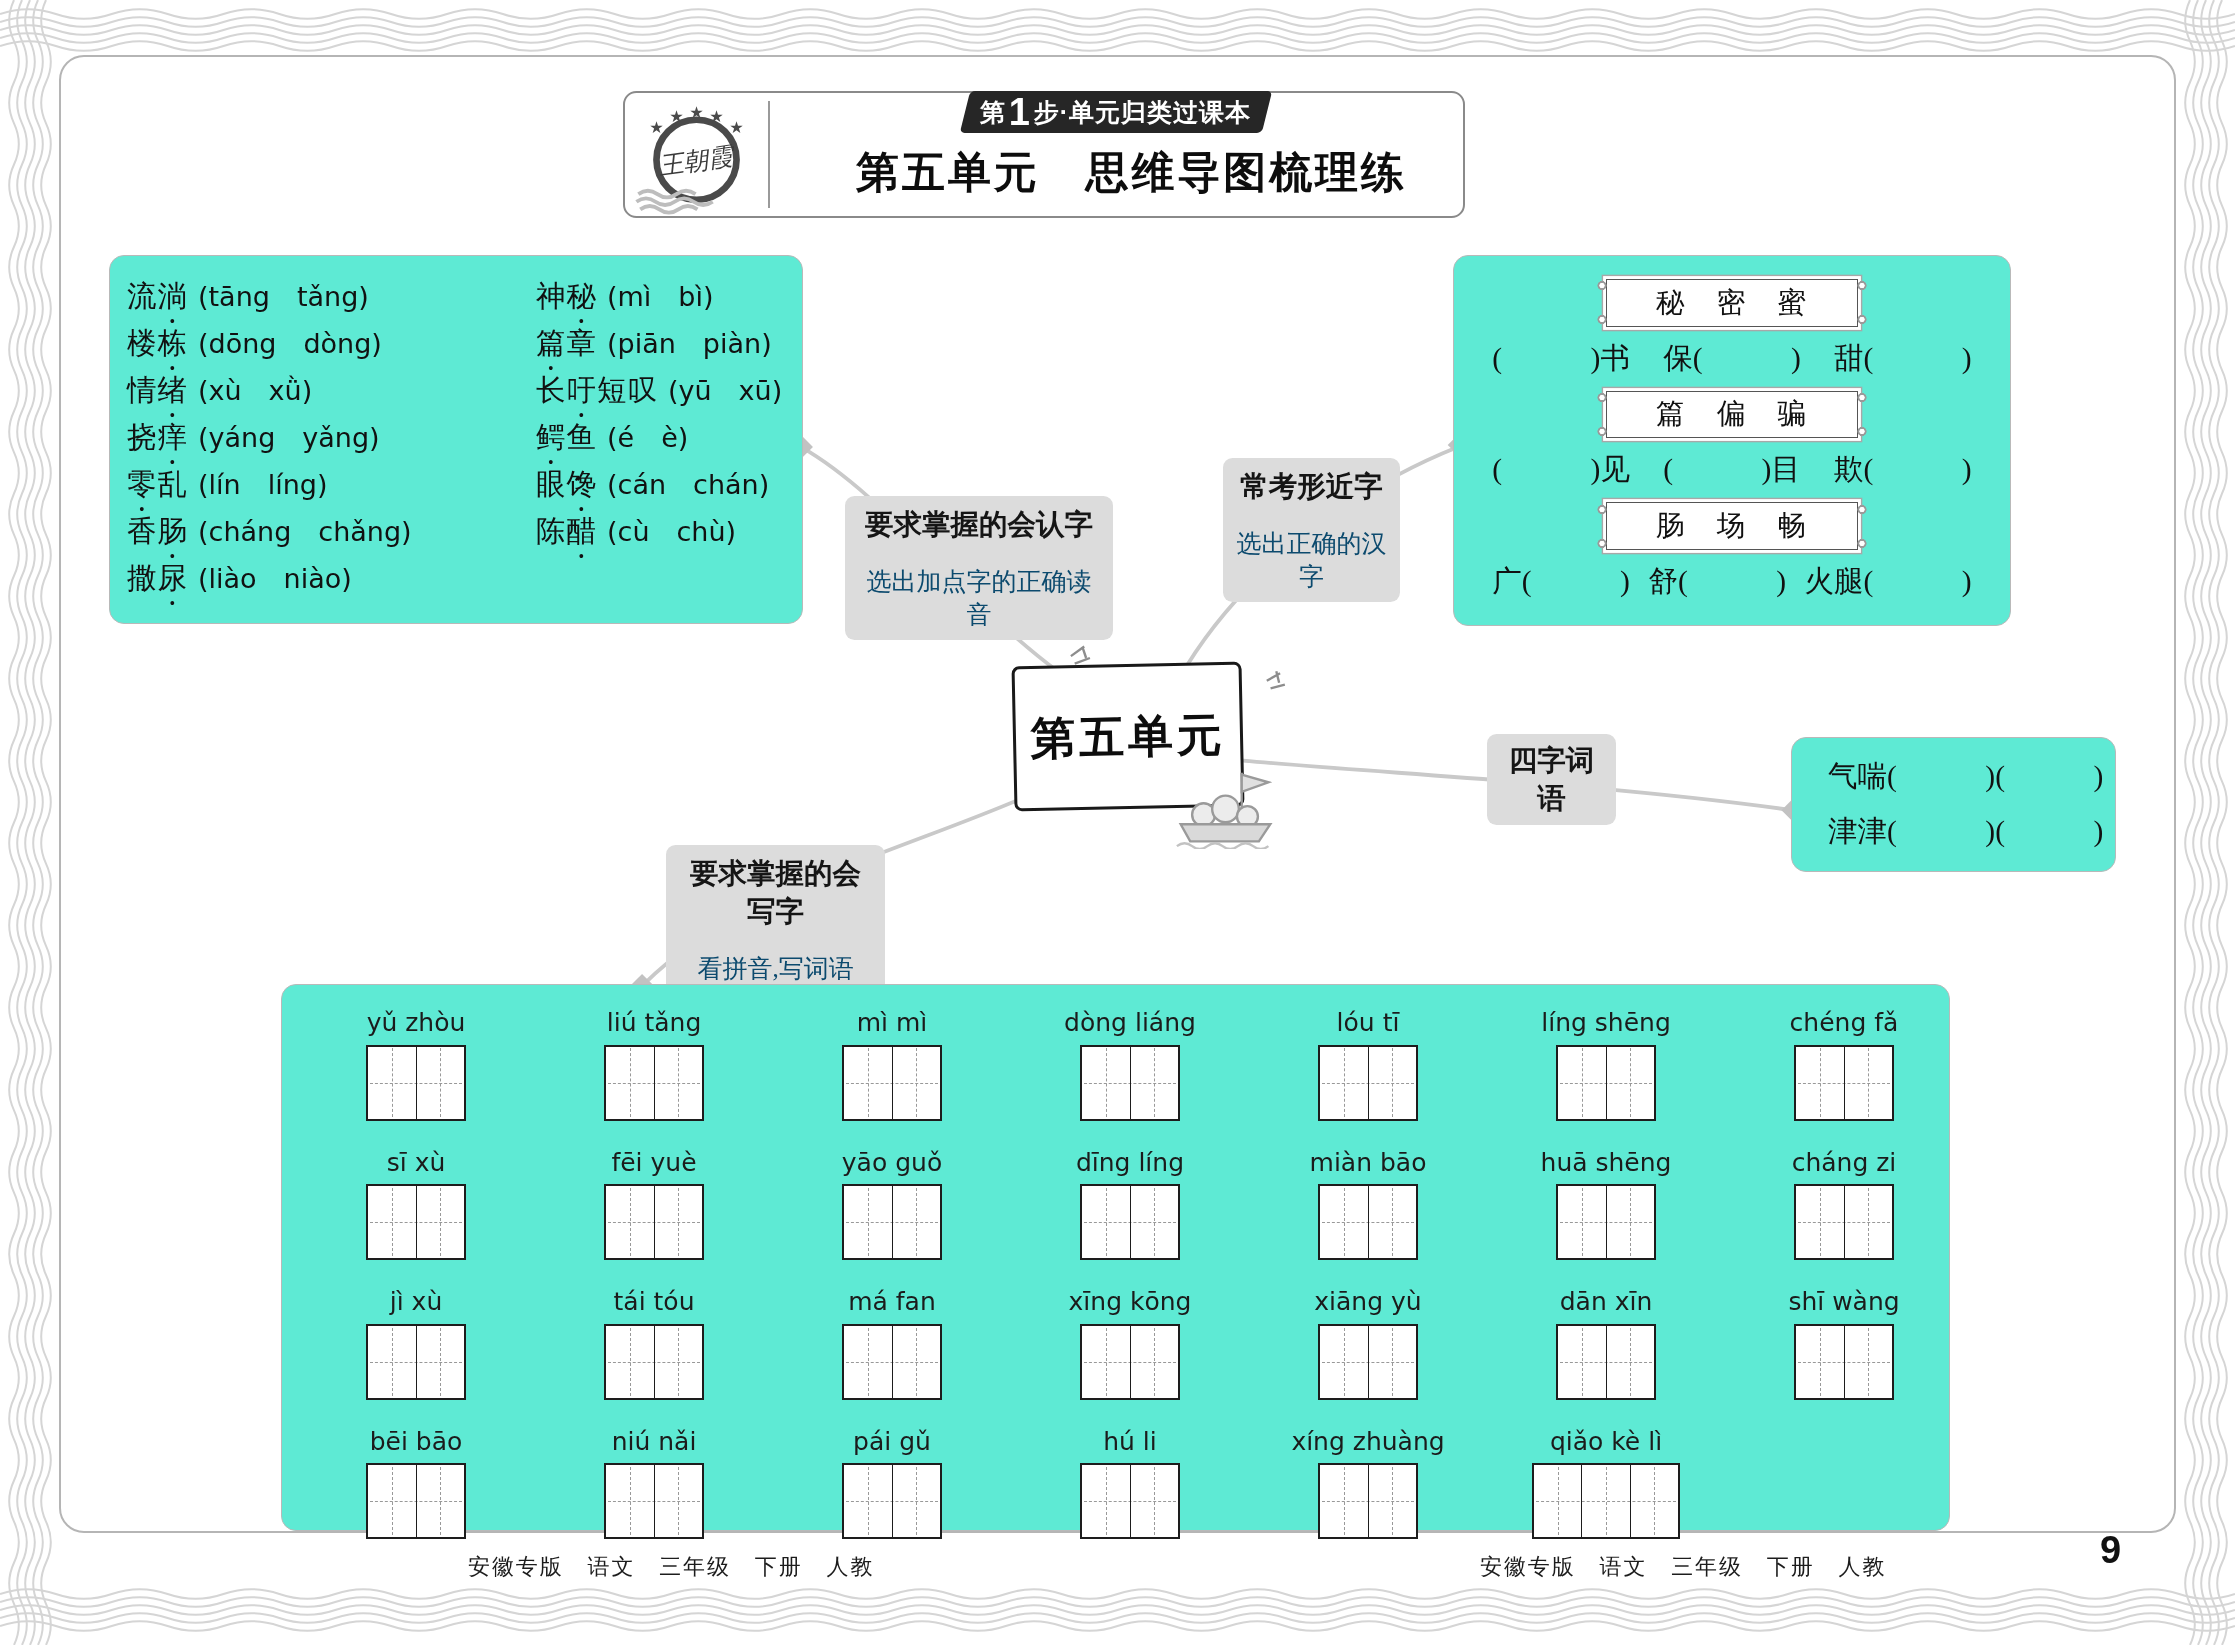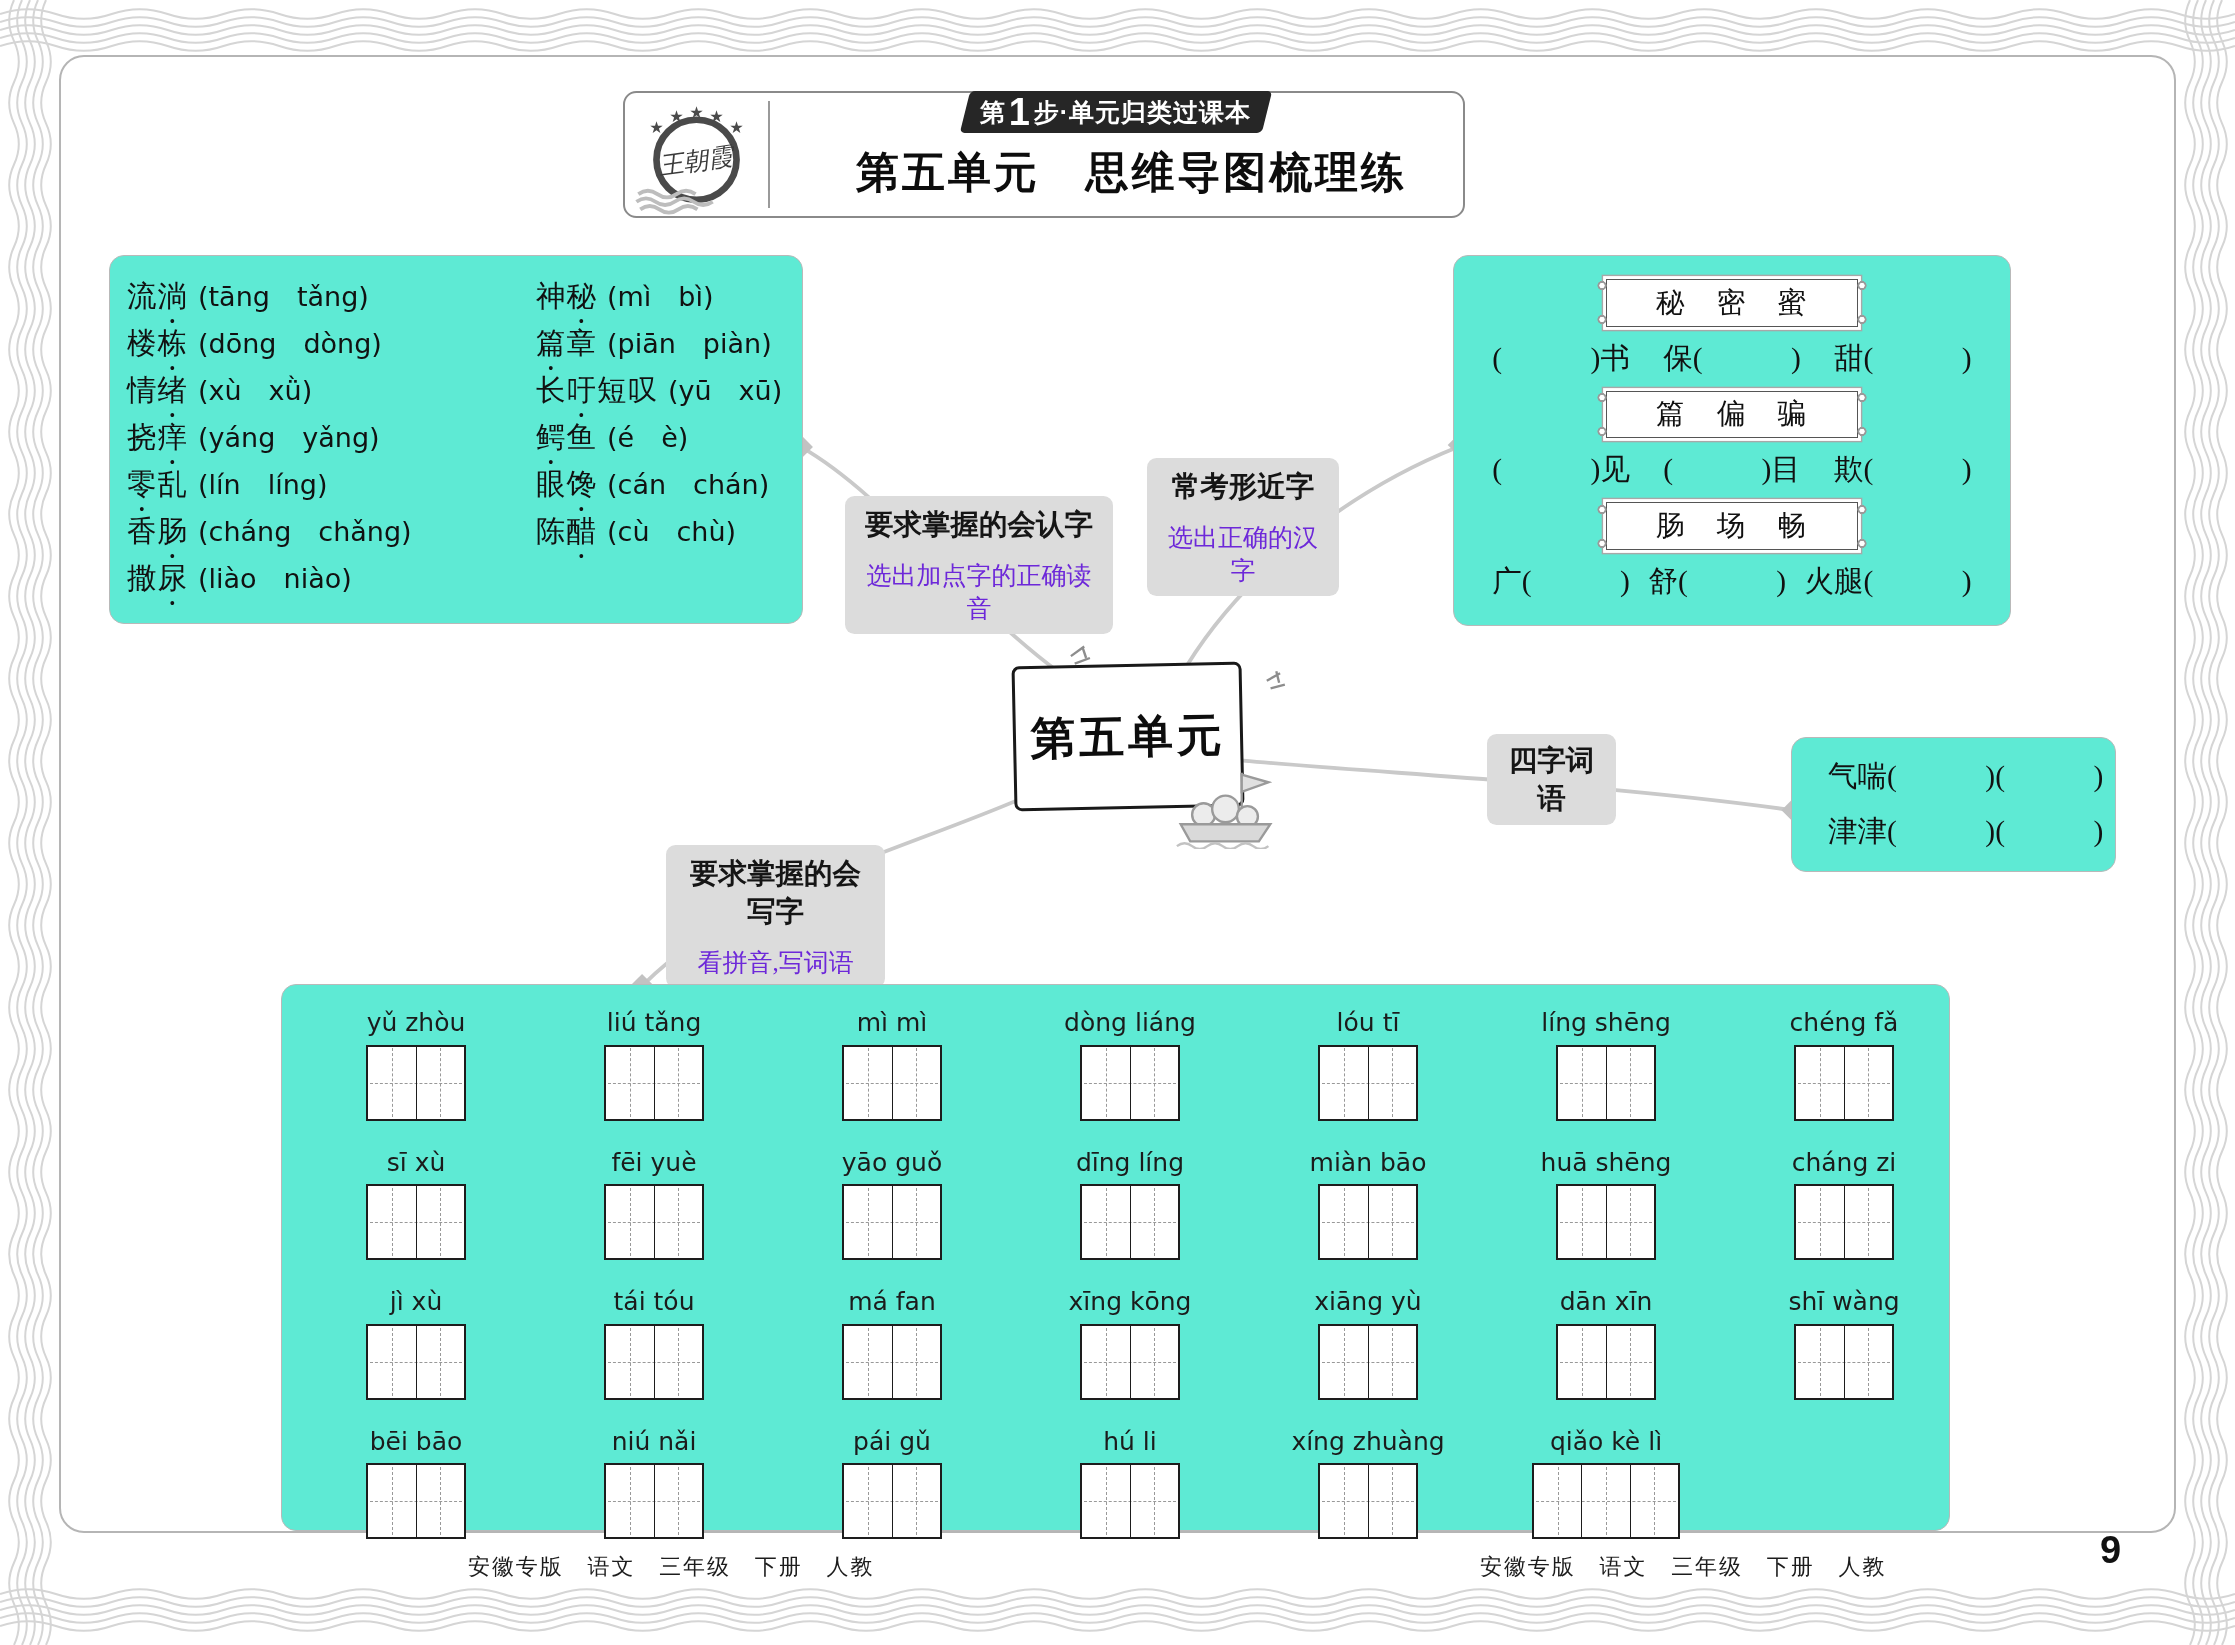--- a/index.html
+++ b/index.html
@@ -60,23 +60,23 @@
   .curl.l{left:-11.4px;}
   .curl.r{right:-11.4px;}
   .slotrow{display:flex;justify-content:space-between;padding:0 13.3px;font-size:29.5px;white-space:nowrap;}
   
   .box-sizi{left:1791px;top:737px;width:325px;height:135px;display:flex;flex-direction:column;
             justify-content:center;gap:15px;padding:9.5px 0 9.5px 36px;}
   .sizirow{font-size:29.5px;white-space:nowrap;}
   
   .glabel{background:#dcdcdc;border-radius:9.5px;text-align:center;padding:9.5px 11.4px;}
   .lbl-title{font-size:28.5px;font-weight:700;color:#151515;}
-  .lbl-sub{font-size:25px;margin-top:15px;color:#6d28d9;}
+  .lbl-sub{font-size:25px;margin-top:21px;color:#0c4a6e;}
   .lbl-renzi{left:845px;top:496px;width:268px;}
-  .lbl-xjz{left:1147px;top:458px;width:192px;}
+  .lbl-xjz{left:1223px;top:458px;width:177px;}
   .lbl-sizi{left:1487px;top:734px;width:129px;padding:7.6px 9.5px;}
   .lbl-xiezi{left:666px;top:845px;width:219px;}
   
   .node{left:1013px;top:664px;width:230px;height:145px;border:3.8px solid #191919;border-radius:7.6px;
         background:#fff;transform:rotate(-1.2deg);display:flex;align-items:center;justify-content:center;}
   .node-text{font-size:45px;font-weight:800;letter-spacing:3.8px;color:#0d0d0d;}
   .boat{left:1173px;top:767px;width:105px;height:82px;z-index:4;}
   
   .box-write{left:281px;top:984px;width:1669px;height:547px;}
   .wgrid{display:grid;grid-template-columns:repeat(7,238px);justify-content:start;

